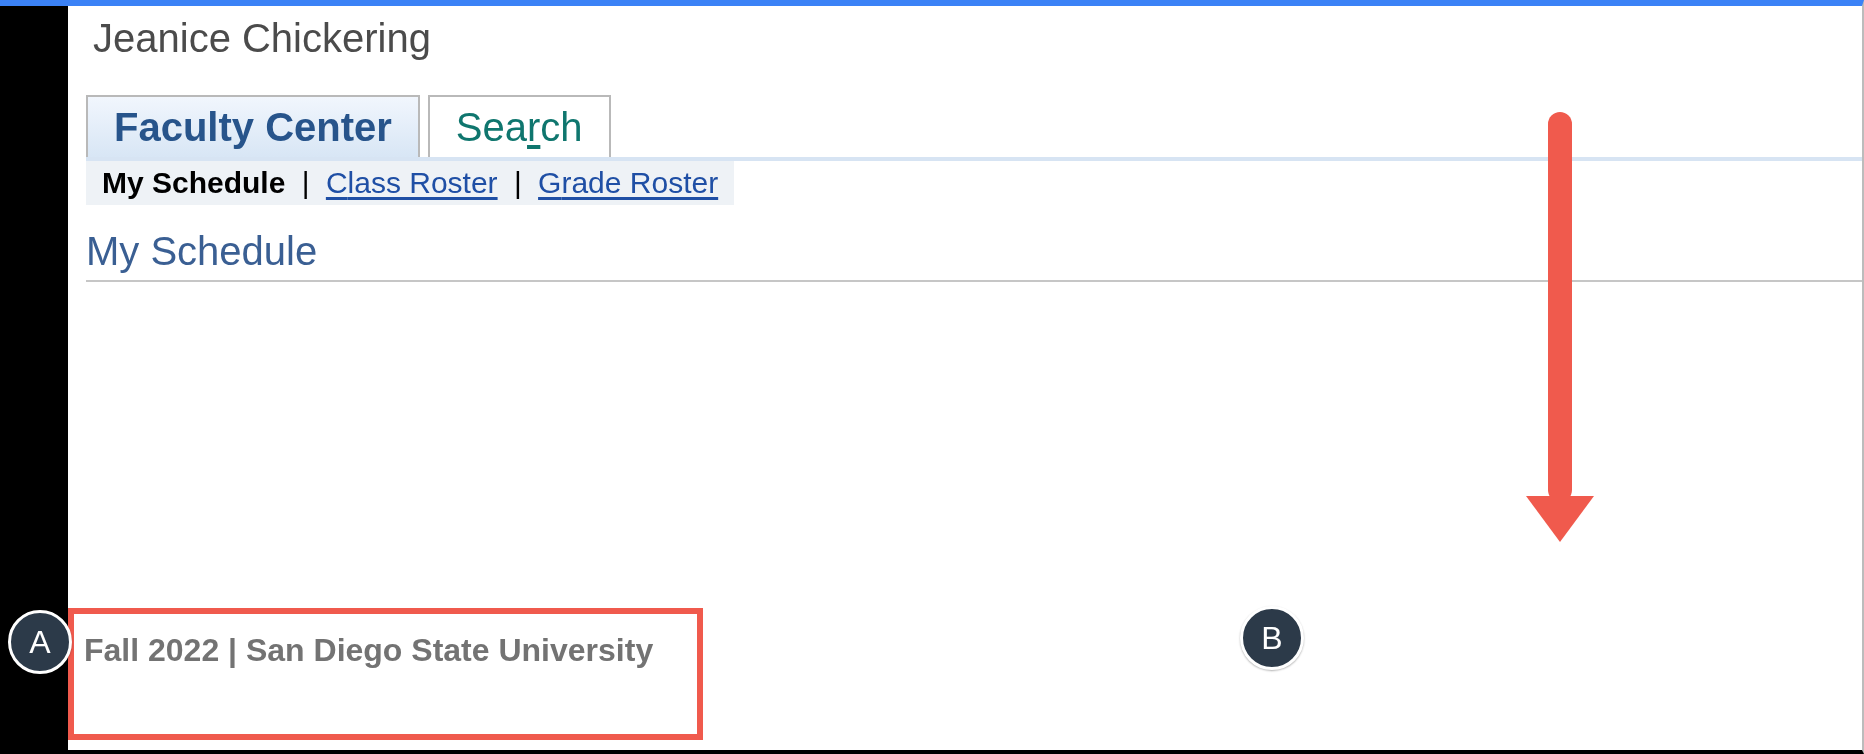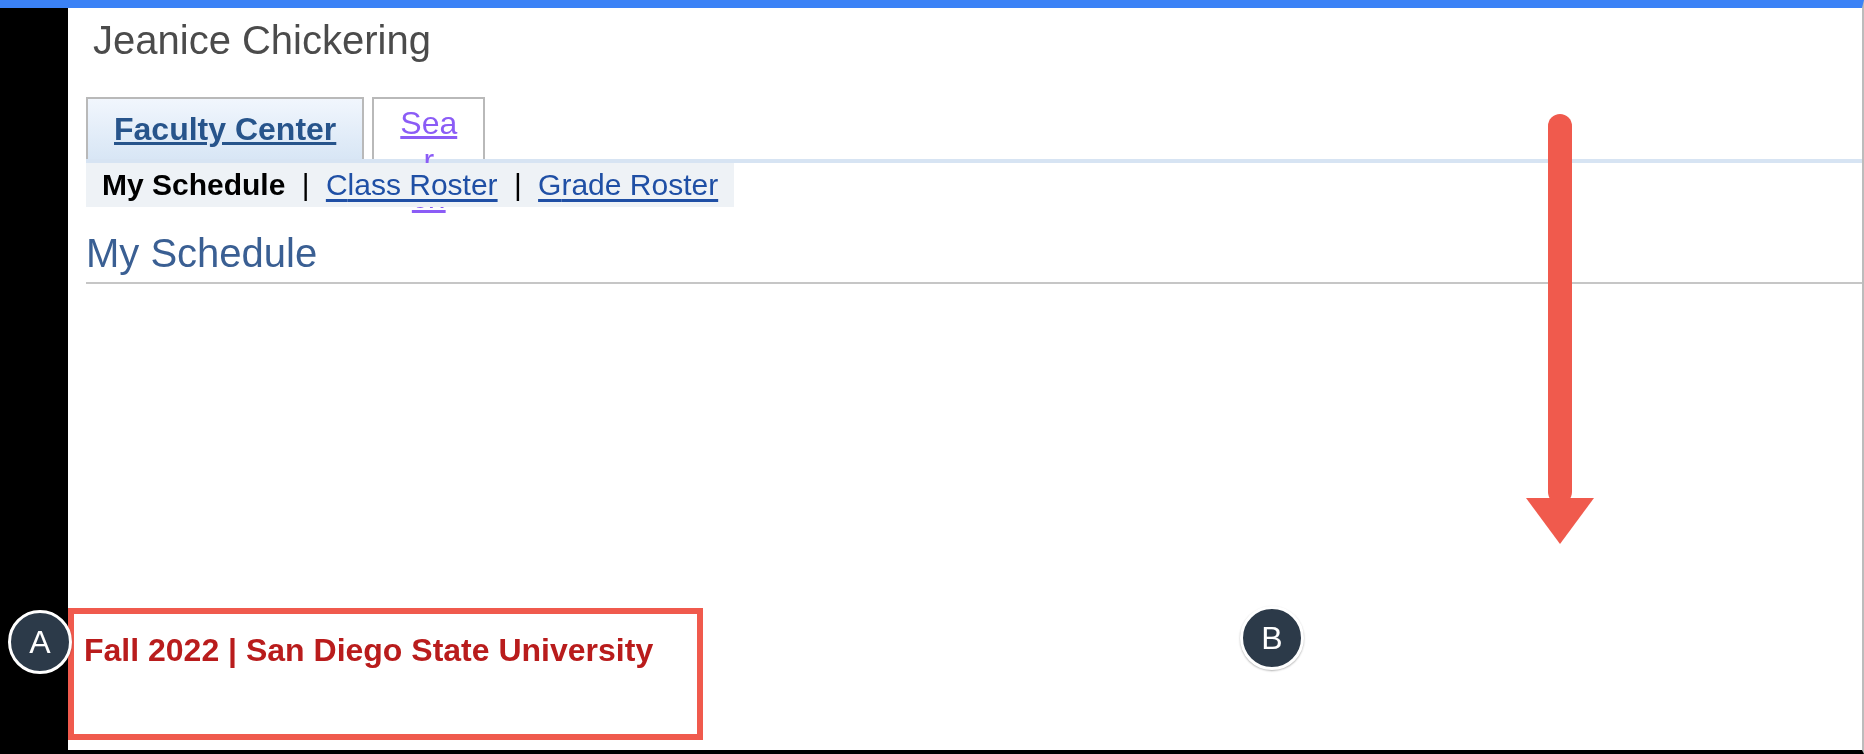--- a/index.html
+++ b/index.html
@@ -10,21 +10,21 @@
     width: 1864px;
     height: 754px;
     
   }
   
   .frame {
     position: relative;
     width: 1864px;
     height: 754px;
     box-sizing: border-box;
-    border-top: 8px solid #3b82f6;
+    border-top: 6px solid #3b82f6;
     border-right: 2px solid #bcbcbc;
     border-bottom: 4px solid #000;
   }
   .black-edge {
     position: absolute;
     left: 0; top: 0;
     width: 68px; height: 100%;
     background: #000;
   }
   .content {
@@ -46,38 +46,36 @@
     display: flex;
     align-items: flex-end;
     margin-left: 18px;
     border-bottom: 4px solid #d7e4f3;
     gap: 8px;
     height: 66px;
   }
   .tab {
     box-sizing: border-box;
     height: 62px;
-    padding: 6px 26px;
-    font-size: 32px;
+    padding: 12px 26px;
+    font-size: 40px;
     display: flex;
     align-items: center;
     border: 2px solid #b9b9b9;
     border-bottom: 0;
     cursor: pointer;
-    text-decoration: underline;
   }
   .tab.active {
     background: linear-gradient(#f1f6fd, #d8e6f5);
     color: #27548b;
     font-weight: bold;
   }
   .tab.inactive {
     background: #ffffff;
-    color: #8b5cf6;
-    flex-direction: column;
+    color: #0f766e;
   }
   .tab .underline {
     text-decoration: underline;
     text-underline-offset: 4px;
   }
 
   .subnav {
     margin: 0 0 0 18px;
     background: #eef2f6;
     padding: 5px 8px;
@@ -124,21 +122,21 @@
     bottom: 10px;
     width: 635px;
     height: 132px;
     border: 6px solid #f05a4d;
     box-sizing: border-box;
     padding: 12px 10px 0 10px;
   }
   .term-text {
     font-size: 32px;
     font-weight: bold;
-    color: #b91c1c;
+    color: #737373;
     line-height: 1.55;
   }
 
   .change-term-wrap {
     position: absolute;
     right: 10px;
     bottom: 60px;
     width: 545px;
     height: 64px;
     border: 6px solid #f05a4d;

